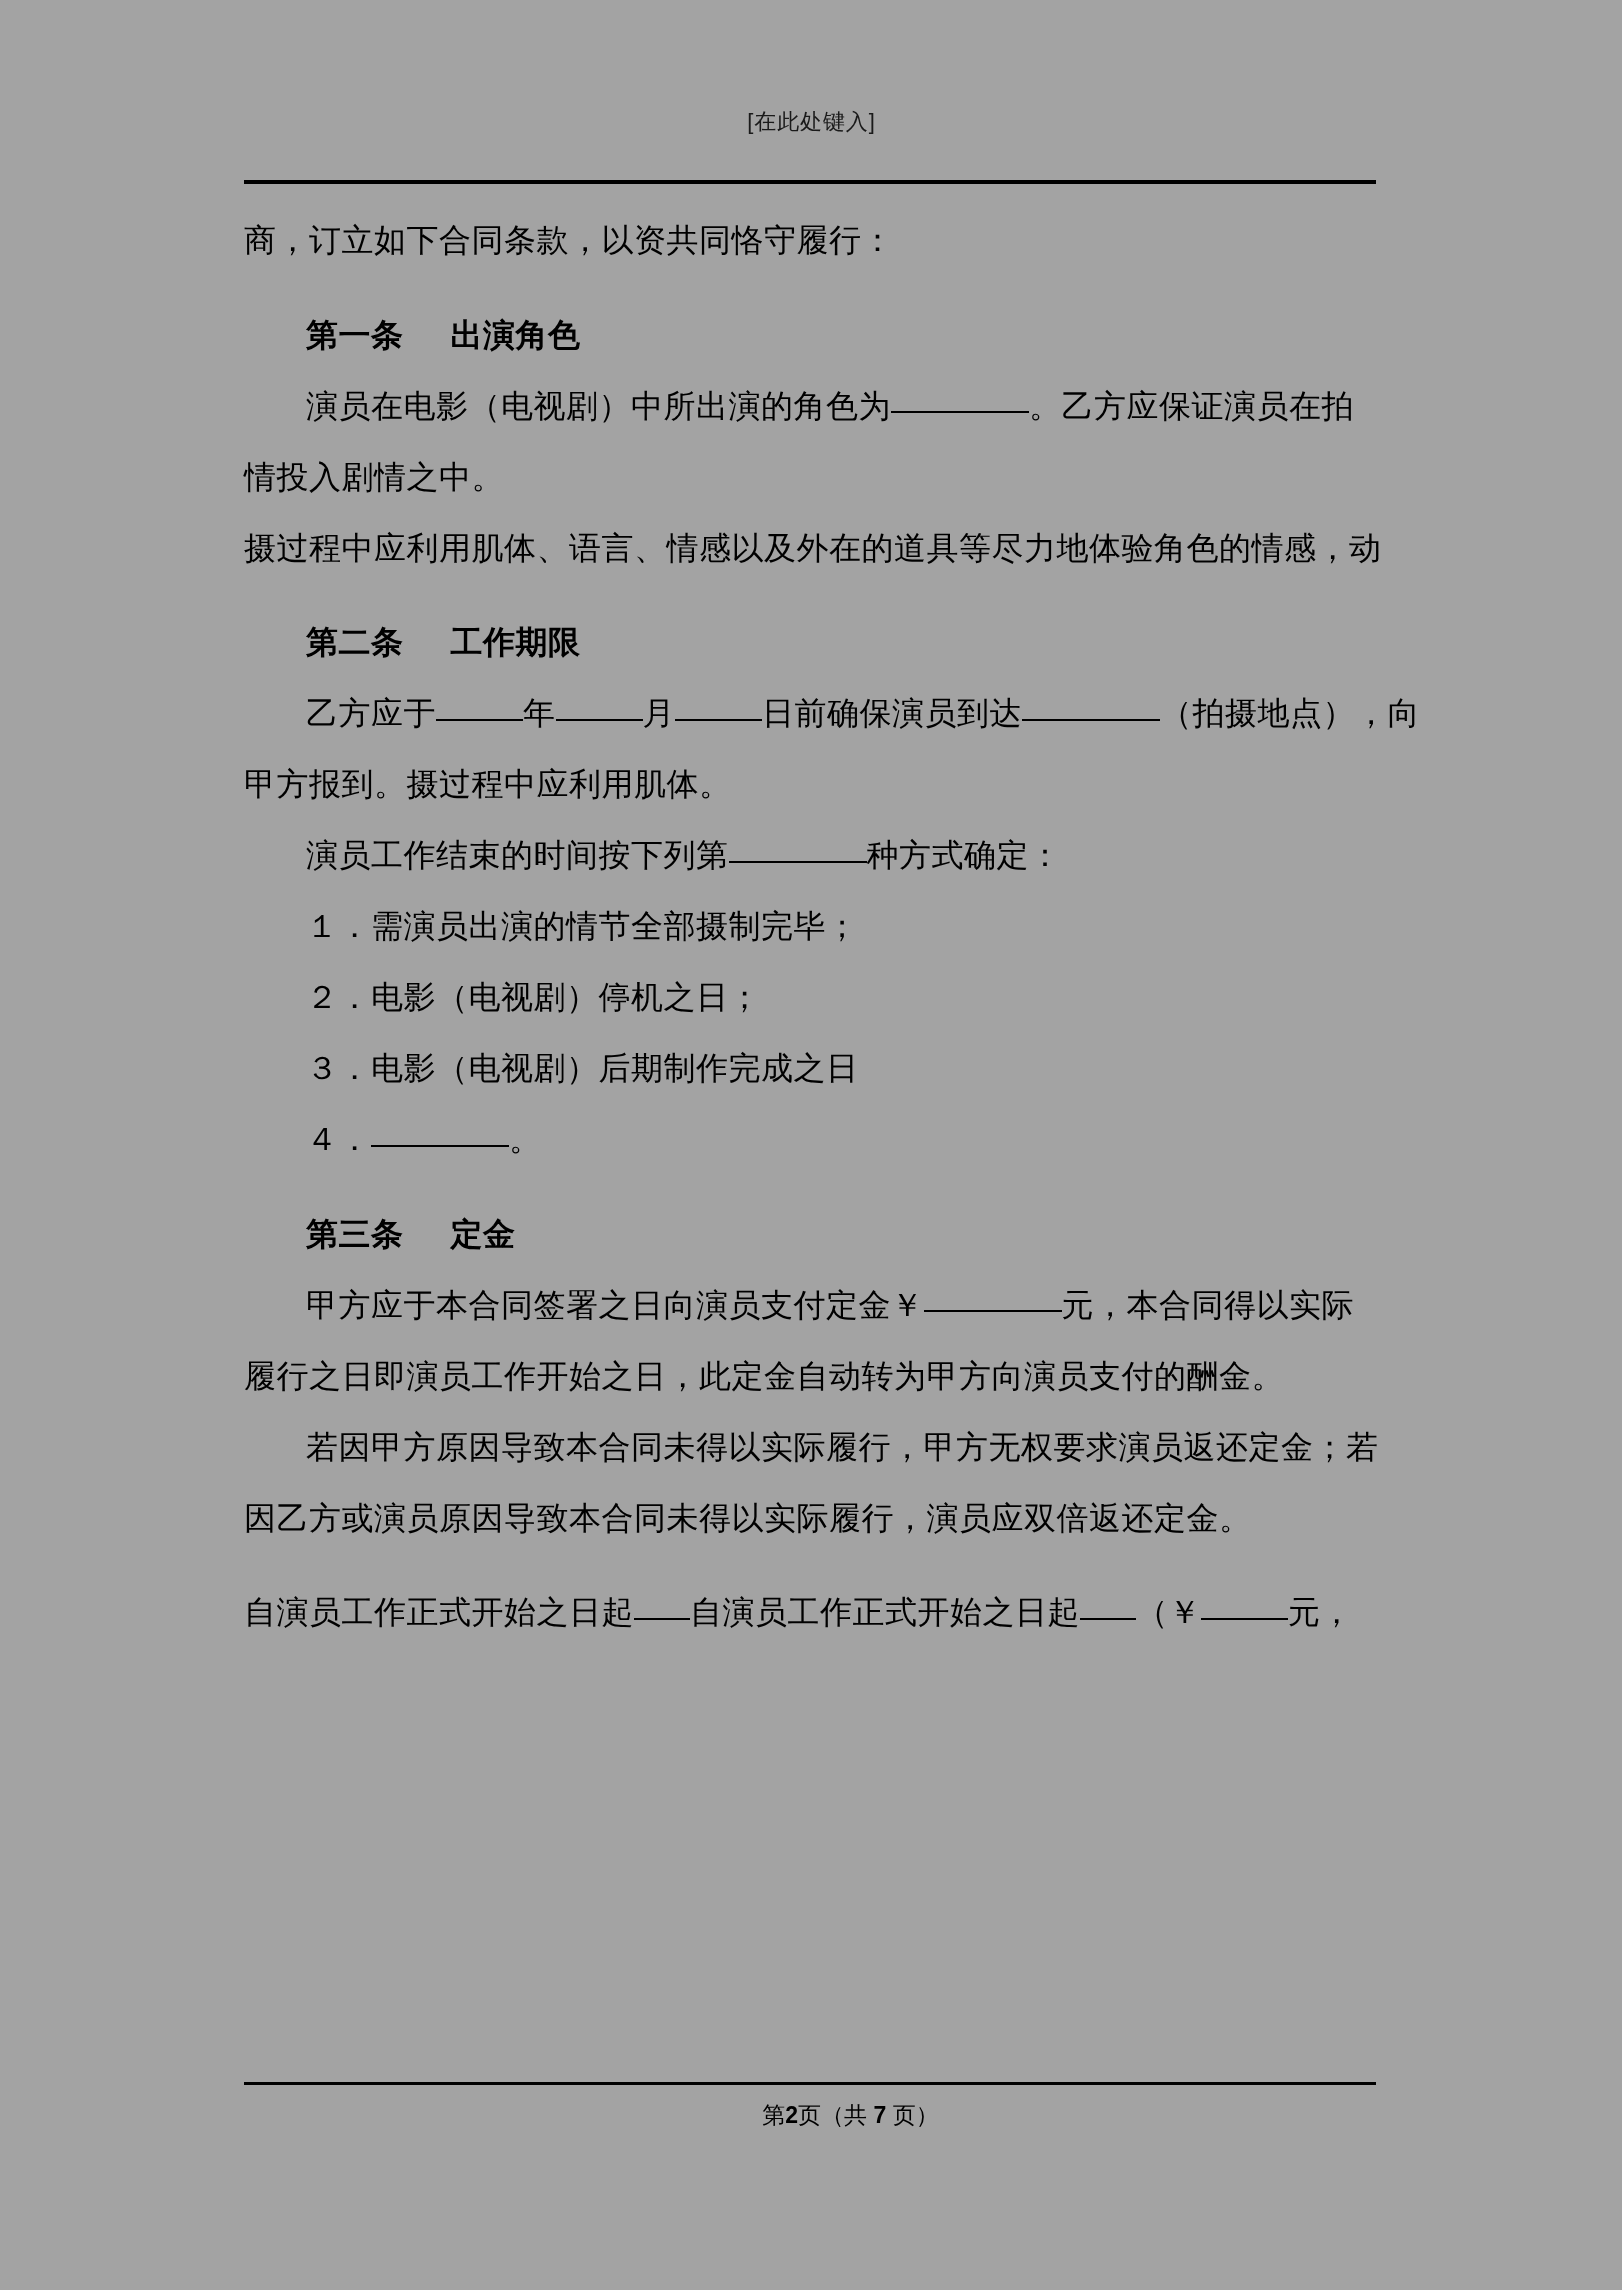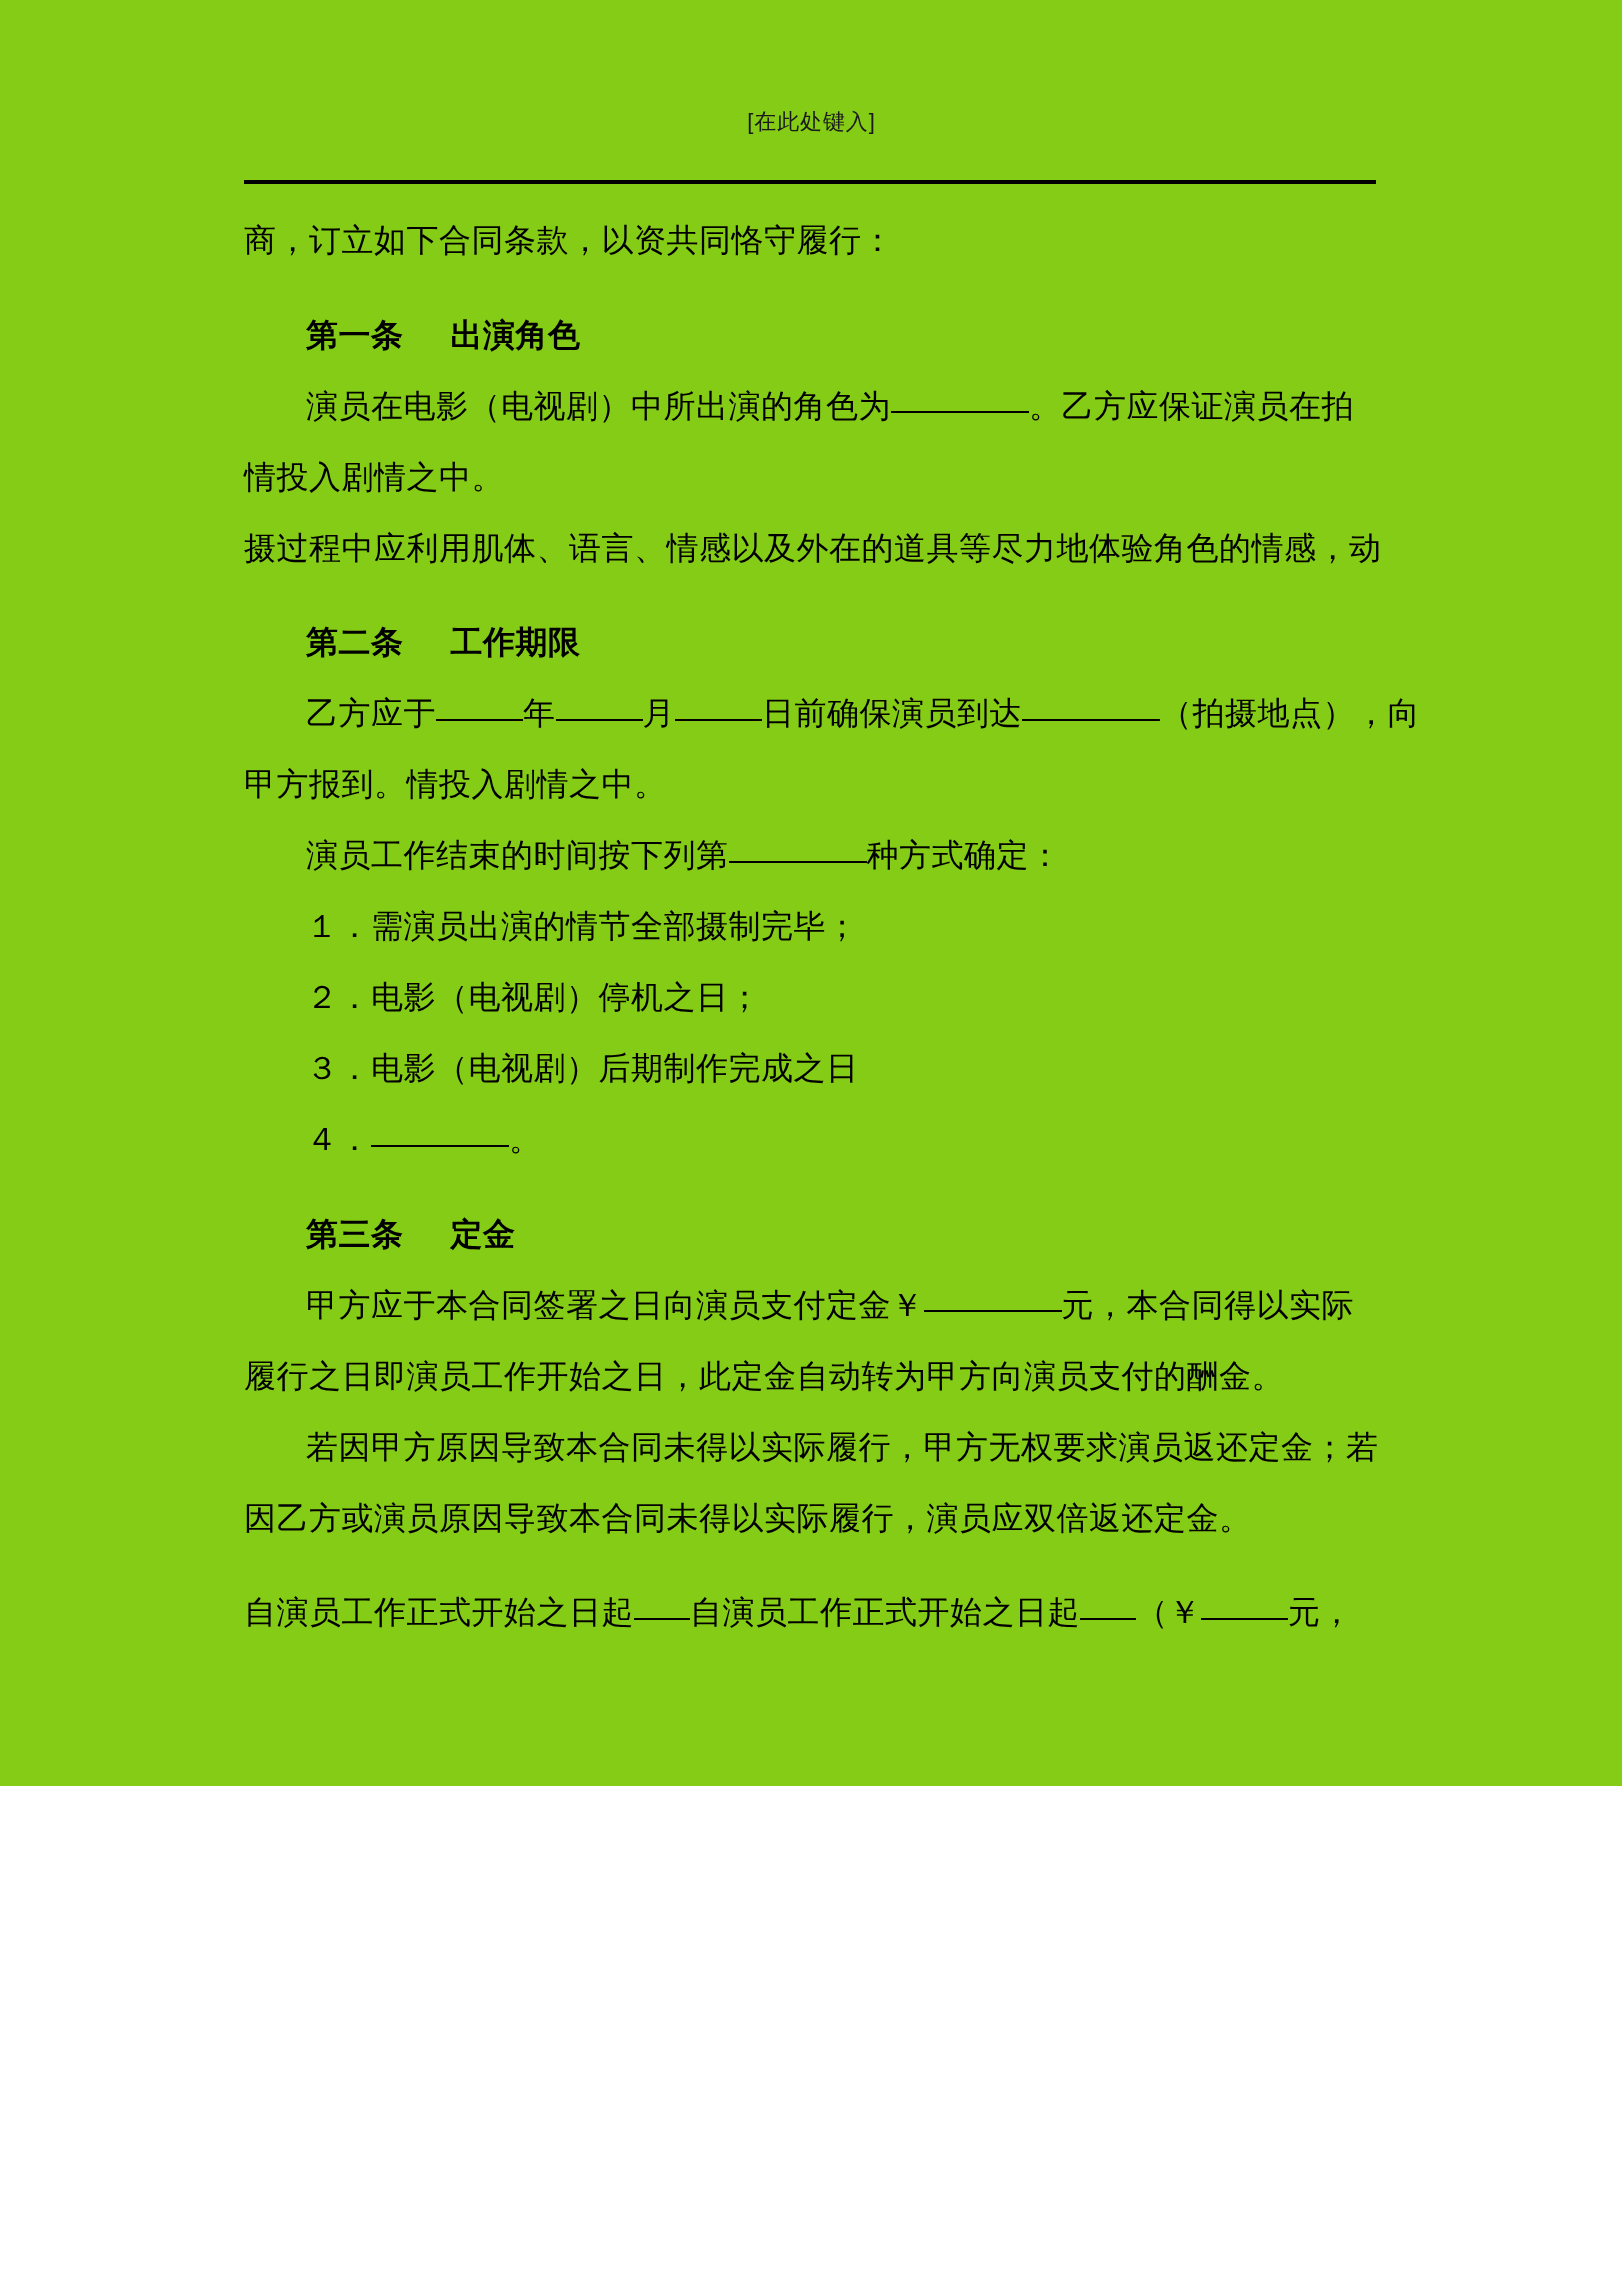--- a/index.html
+++ b/index.html
@@ -3,22 +3,22 @@
 <meta charset="utf-8">
 <style>
   html, body {
     margin: 0;
     padding: 0;
     background: #ffffff;
   }
   .page {
     position: relative;
     width: 1623px;
-    height: 1786px;
-    background: #84cc16;
+    height: 2290px;
+    background: #a3a3a3;
     font-family: "Liberation Serif", "DejaVu Serif", serif;
     color: #000000;
     box-sizing: border-box;
   }
   .header {
     position: absolute;
     top: 107px;
     left: 0;
     width: 100%;
     text-align: center;
@@ -111,21 +111,21 @@
     <div class="line">摄过程中应利用肌体、语言、情感以及外在的道具等尽力地体验角色的情感，动</div>
 
     <div class="gap-sm"></div>
 
     <div class="line indent-title">
       <span>第二条</span><span class="sp-lg"></span><span>工作期限</span>
     </div>
     <div class="line indent">
       <span>乙方应于</span><span class="blank b-md"></span><span>年</span><span class="blank b-md"></span><span>月</span><span class="blank b-md"></span><span>日前确保演员到达</span><span class="blank b-lg"></span><span>（拍摄地点），向</span>
     </div>
-    <div class="line">甲方报到。情投入剧情之中。</div>
+    <div class="line">甲方报到。摄过程中应利用肌体。</div>
     <div class="line indent">
       <span>演员工作结束的时间按下列第</span><span class="blank b-lg"></span><span>种方式确定：</span>
     </div>
     <div class="line indent">１．需演员出演的情节全部摄制完毕；</div>
     <div class="line indent">２．电影（电视剧）停机之日；</div>
     <div class="line indent">３．电影（电视剧）后期制作完成之日</div>
     <div class="line indent">
       <span>４．</span><span class="blank b-lg"></span><span>。</span>
     </div>
 

